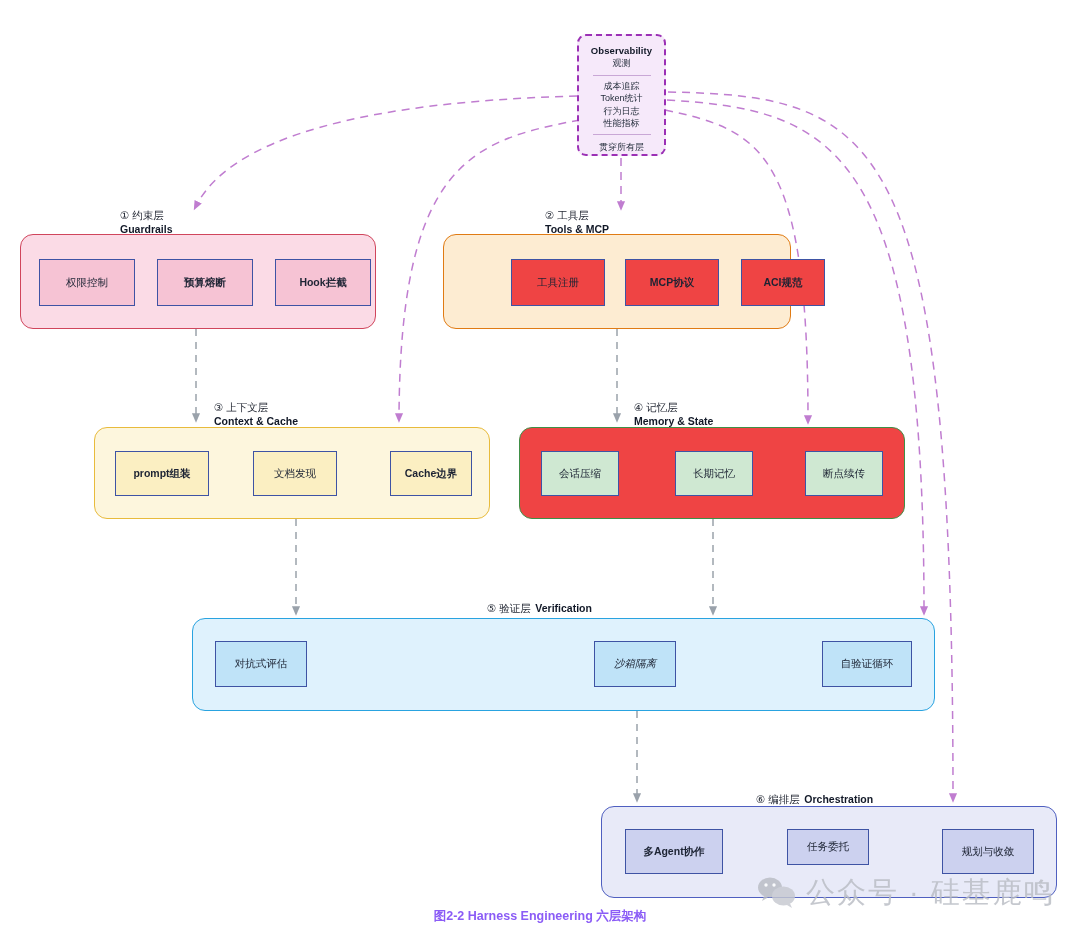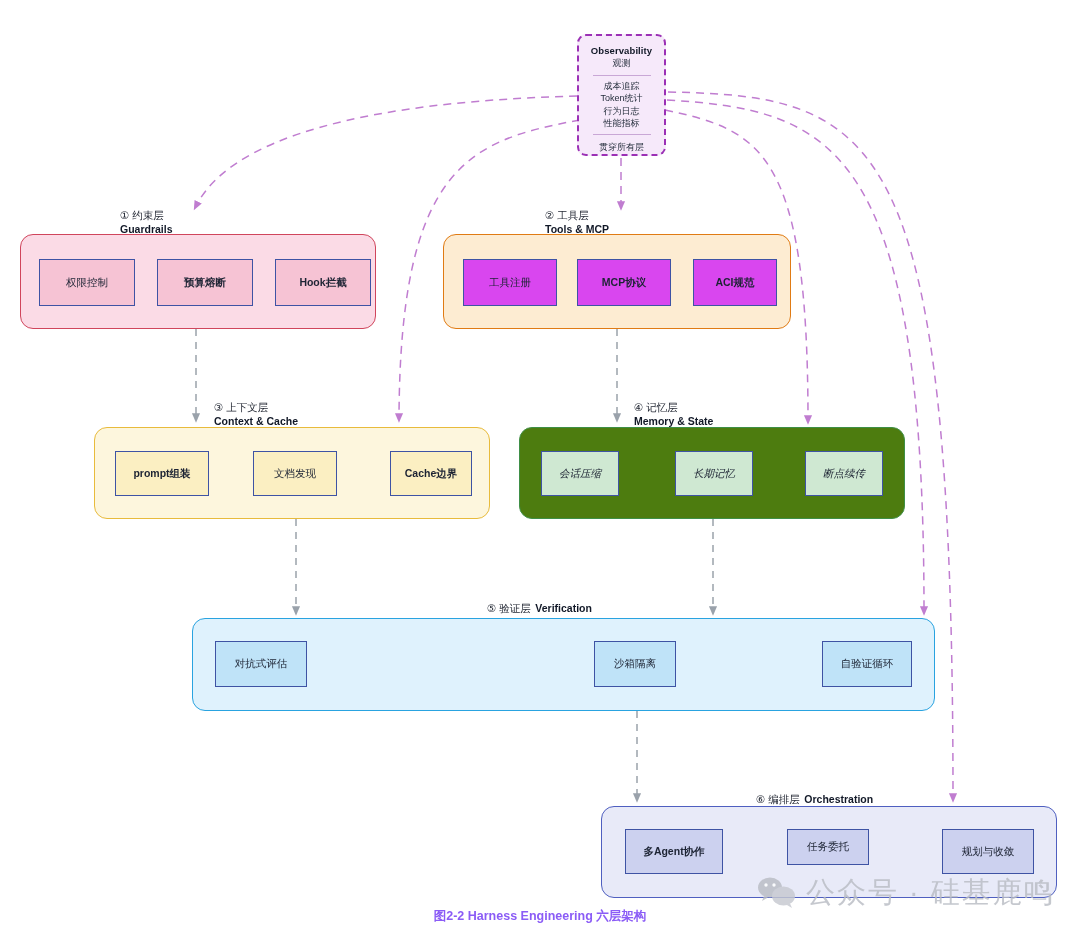--- a/index.html
+++ b/index.html
@@ -77,24 +77,24 @@
     font-size:10.5px;
     color:#1c2333;
     text-align:center;
   }
   .cell.bold{font-weight:bold;}
 
   
   .l-guard  {background:#fbdbe6;border:1.8px solid #d0455c;padding-left:28px;}
   .l-guard  .cell{background:#f6c3d4;}
   .l-tools  {background:#fdecd2;border:1.8px solid #e07b14;}
-  .l-tools  .cell{background:#d946ef;}
+  .l-tools  .cell{background:#ef4444;margin-left:48px;}
   .l-ctx    {background:#fdf6dd;border:1.8px solid #e8bb3c;}
   .l-ctx    .cell{background:#fbefc2;}
-  .l-mem    {background:#4d7c0f;border:1.8px solid #3f8f46;font-style:italic;}
+  .l-mem    {background:#ef4444;border:1.8px solid #3f8f46;}
   .l-mem    .cell{background:#cfe8d2;}
   .l-ver    {background:#dff2fd;border:1.8px solid #29a3e0;}
   .l-ver    .cell{background:#bfe3f8;}
   .l-orch   {background:#e8eaf8;border:1.8px solid #4f5fc0;}
   .l-orch   .cell{background:#ccd1ef;}
 
   
   .caption{
     position:absolute;
     left:0; right:0;
@@ -232,21 +232,21 @@
   </div>
 
   <div class="lt one-line" style="left:487px;top:600px;width:152px;">
     <span class="cn"><span>⑤</span>
       <span>验证层</span></span>
     <span class="en">Verification</span>
   </div>
   <div class="layer l-ver" style="left:192px;top:618px;width:743px;height:93px;">
     <div class="cells">
       <div class="cell" style="left:22px;top:22px;width:92px;height:46px;">对抗式评估</div>
-      <div class="cell" style="left:401px;top:22px;width:82px;height:46px;">沙箱隔离</div>
+      <div class="cell" style="left:401px;top:22px;width:82px;height:46px;font-style:italic;">沙箱隔离</div>
       <div class="cell" style="left:629px;top:22px;width:90px;height:46px;">自验证循环</div>
     </div>
   </div>
 
   <div class="lt one-line" style="left:756px;top:791px;width:172px;">
     <span class="cn"><span>⑥</span>
       <span>编排层</span></span>
     <span class="en">Orchestration</span>
   </div>
   <div class="layer l-orch" style="left:601px;top:806px;width:456px;height:92px;">

